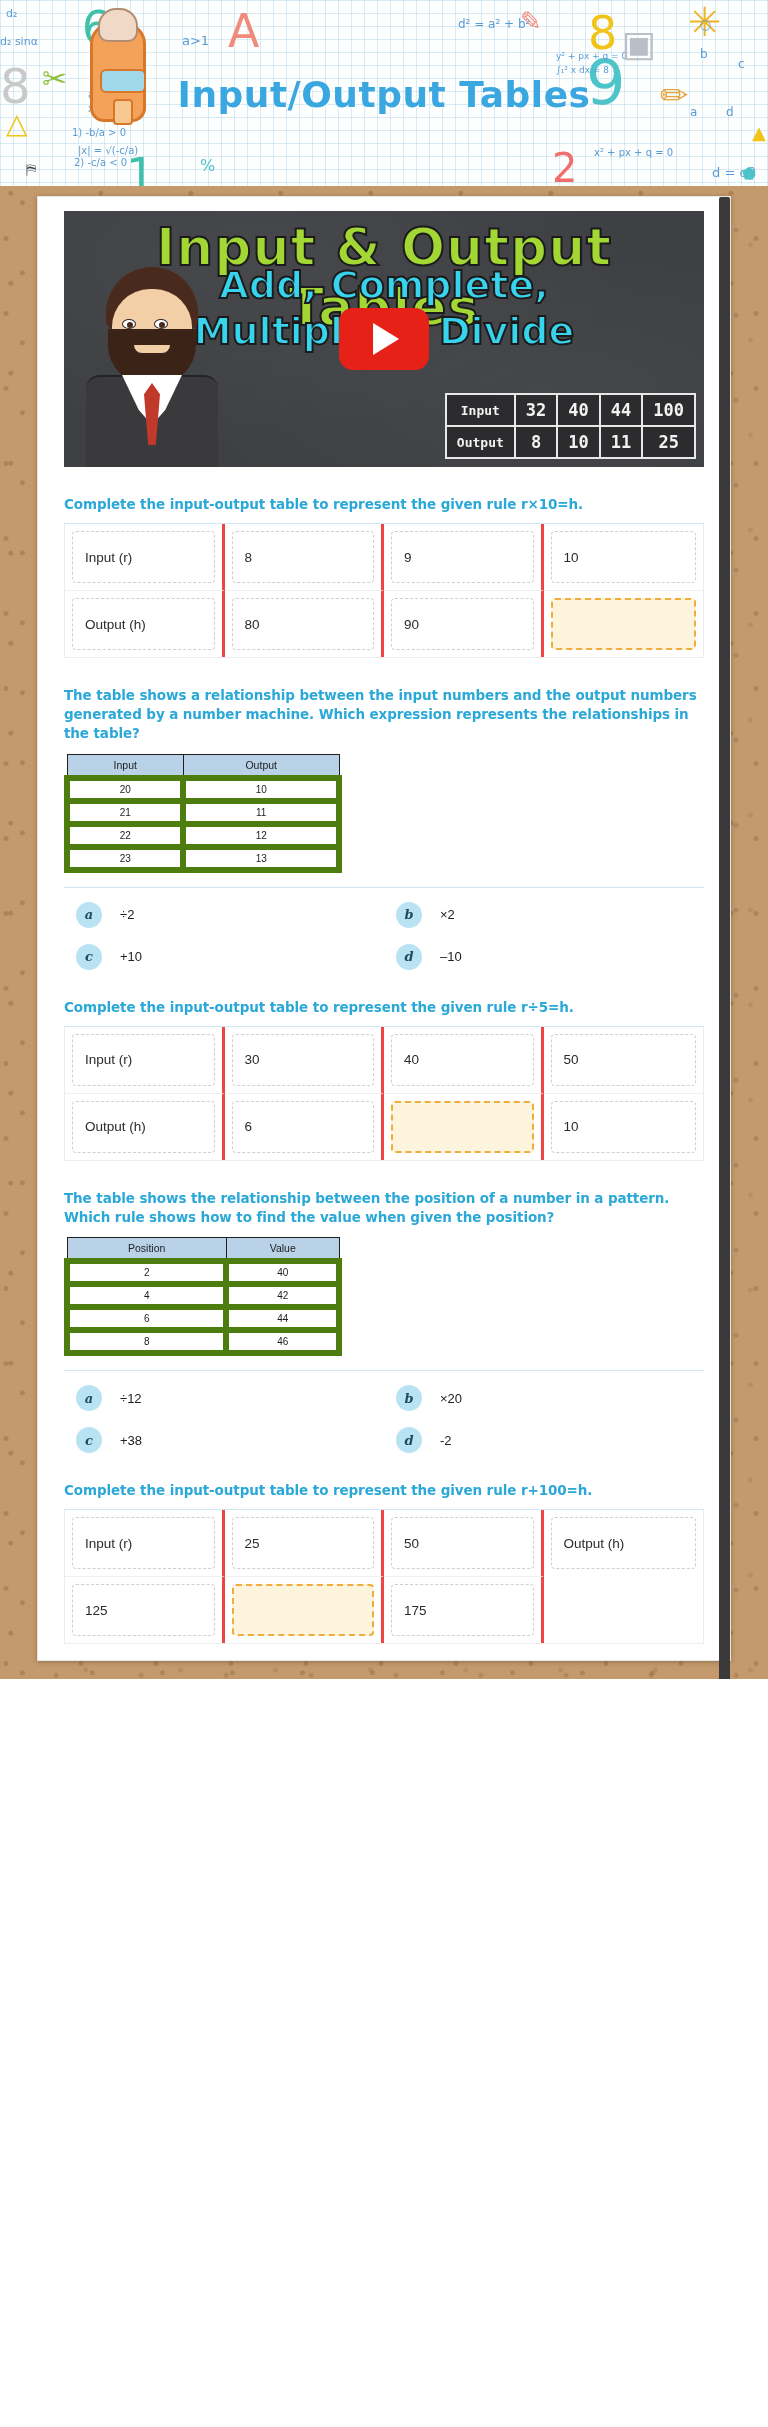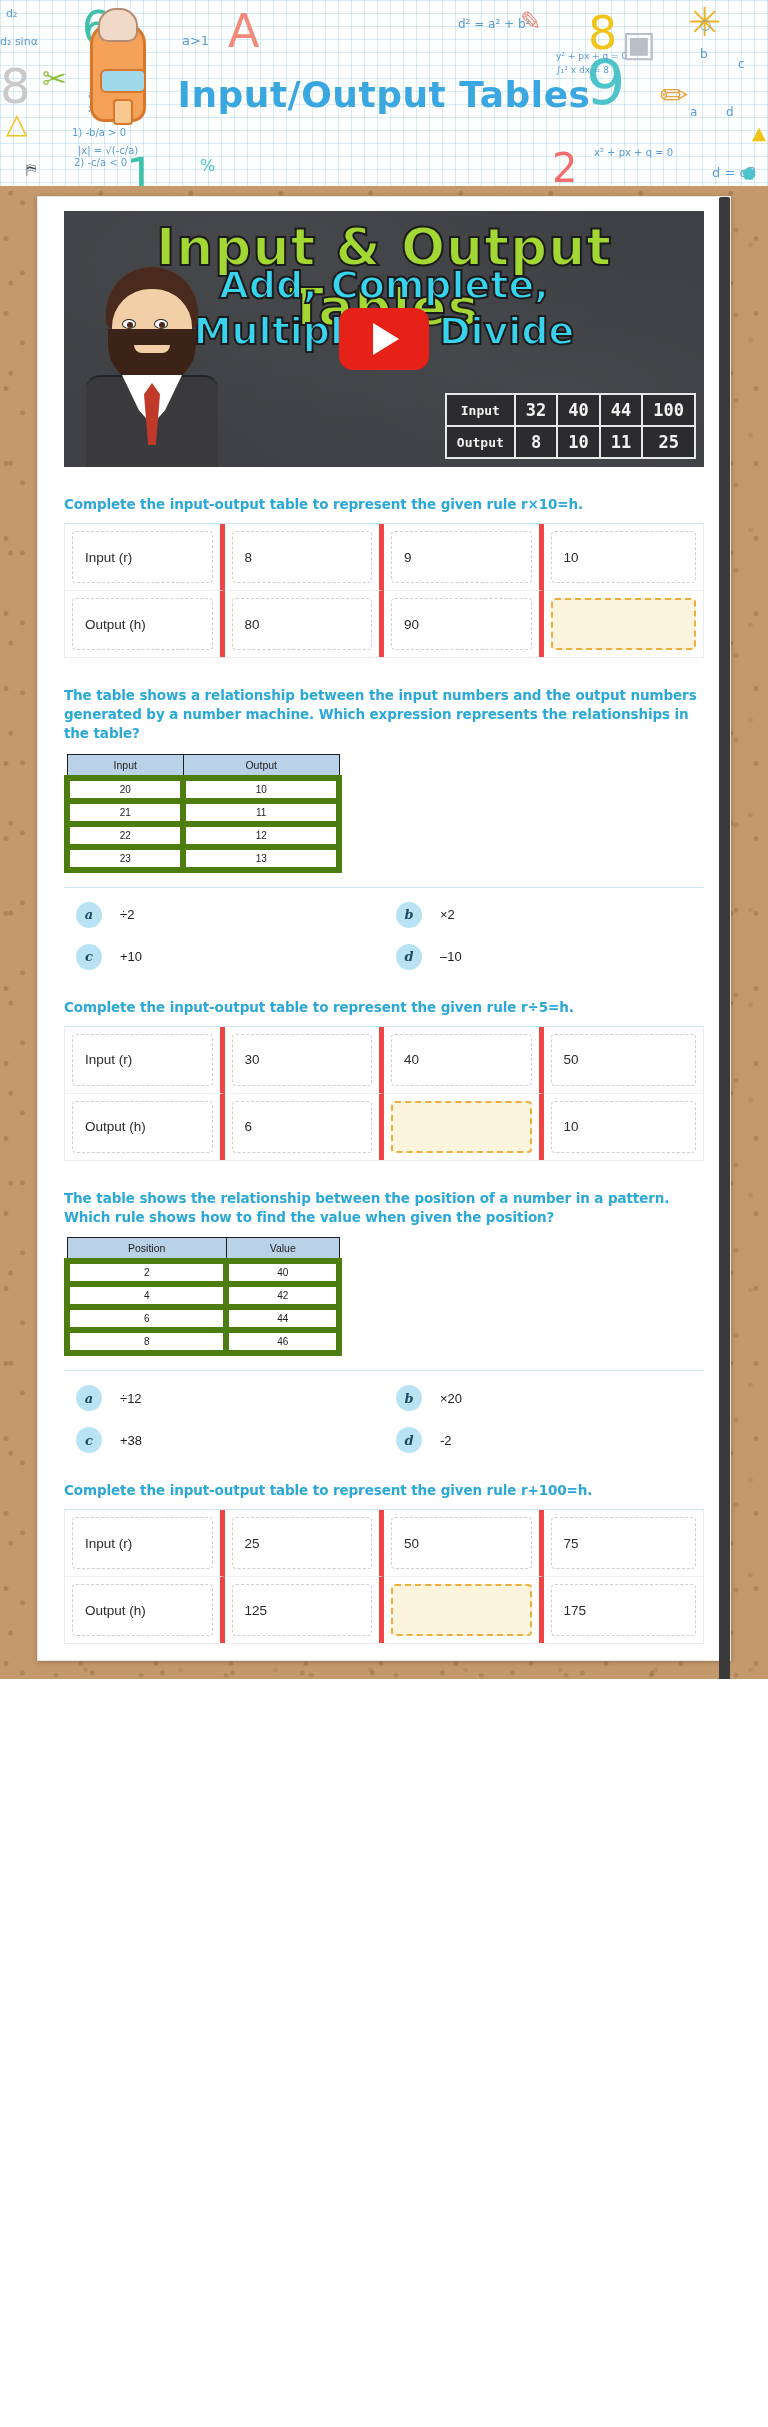--- a/index.html
+++ b/index.html
@@ -277,21 +277,21 @@
   
   .io-grid {
     display: grid;
     grid-template-columns: repeat(4, 1fr);
     border: 1px solid #ececec;
     border-top: none;
     margin-top: 0;
   }
   .io-cellwrap {
     padding: 7px;
-    border-right: 5px solid #ef4444;
+    border-right: 3px solid #ef4444;
     border-bottom: 1px solid #f0f0f0;
     background: #ffffff;
   }
   .io-cellwrap:nth-child(4n) { border-right: none; }
   .io-cellwrap.lastrow { border-bottom: none; }
   .io-cell {
     border: 1px dashed #cfcfcf;
     border-radius: 4px;
     height: 52px;
     display: flex;
@@ -635,23 +635,20 @@
             <div class="io-grid">
               <div class="io-cellwrap">
                 <div class="io-cell">Input (r)</div>
               </div>
               <div class="io-cellwrap">
                 <div class="io-cell">25</div>
               </div>
               <div class="io-cellwrap">
                 <div class="io-cell">50</div>
               </div>
-              <div class="io-cellwrap">
-                <div class="io-cell">75</div>
-              </div>
               <div class="io-cellwrap lastrow">
                 <div class="io-cell">Output (h)</div>
               </div>
               <div class="io-cellwrap lastrow">
                 <div class="io-cell">125</div>
               </div>
               <div class="io-cellwrap lastrow">
                 <div class="io-cell blank"></div>
               </div>
               <div class="io-cellwrap lastrow">

